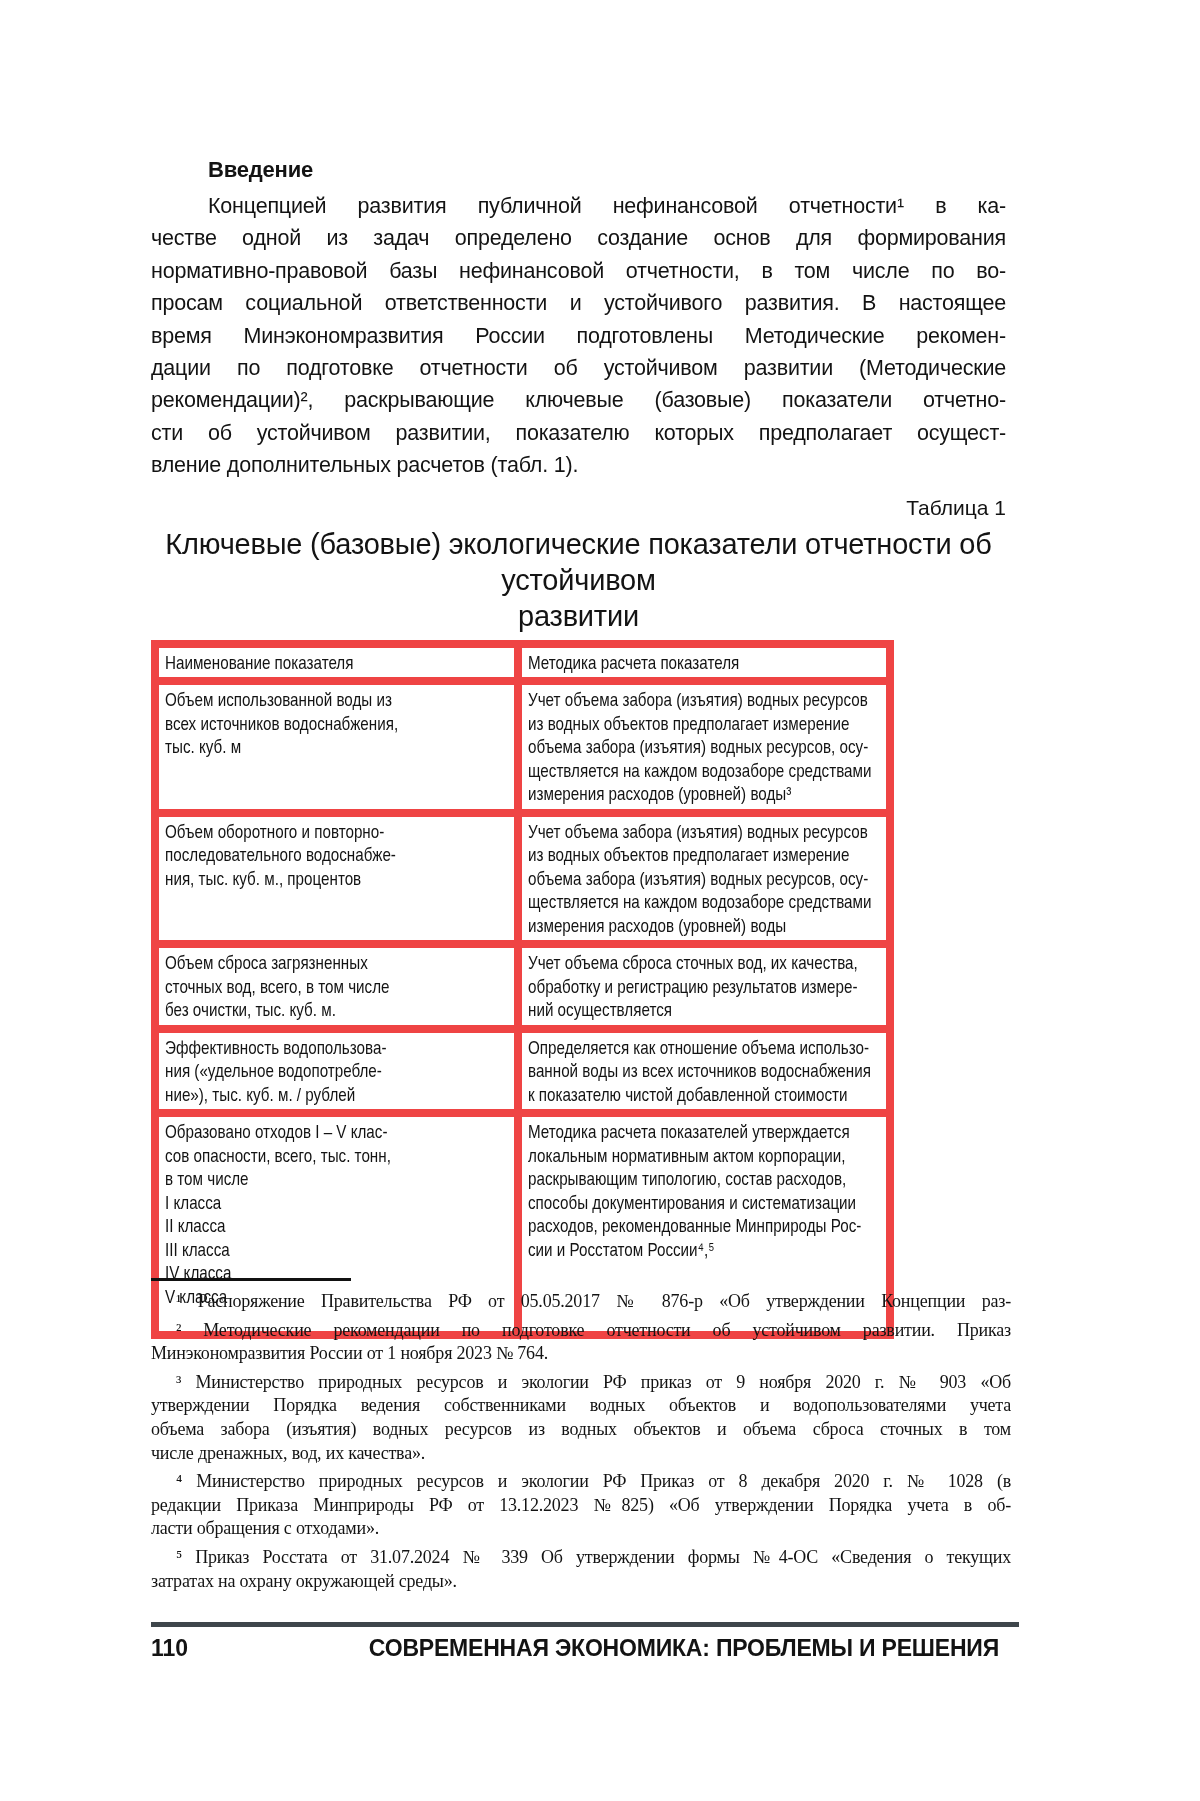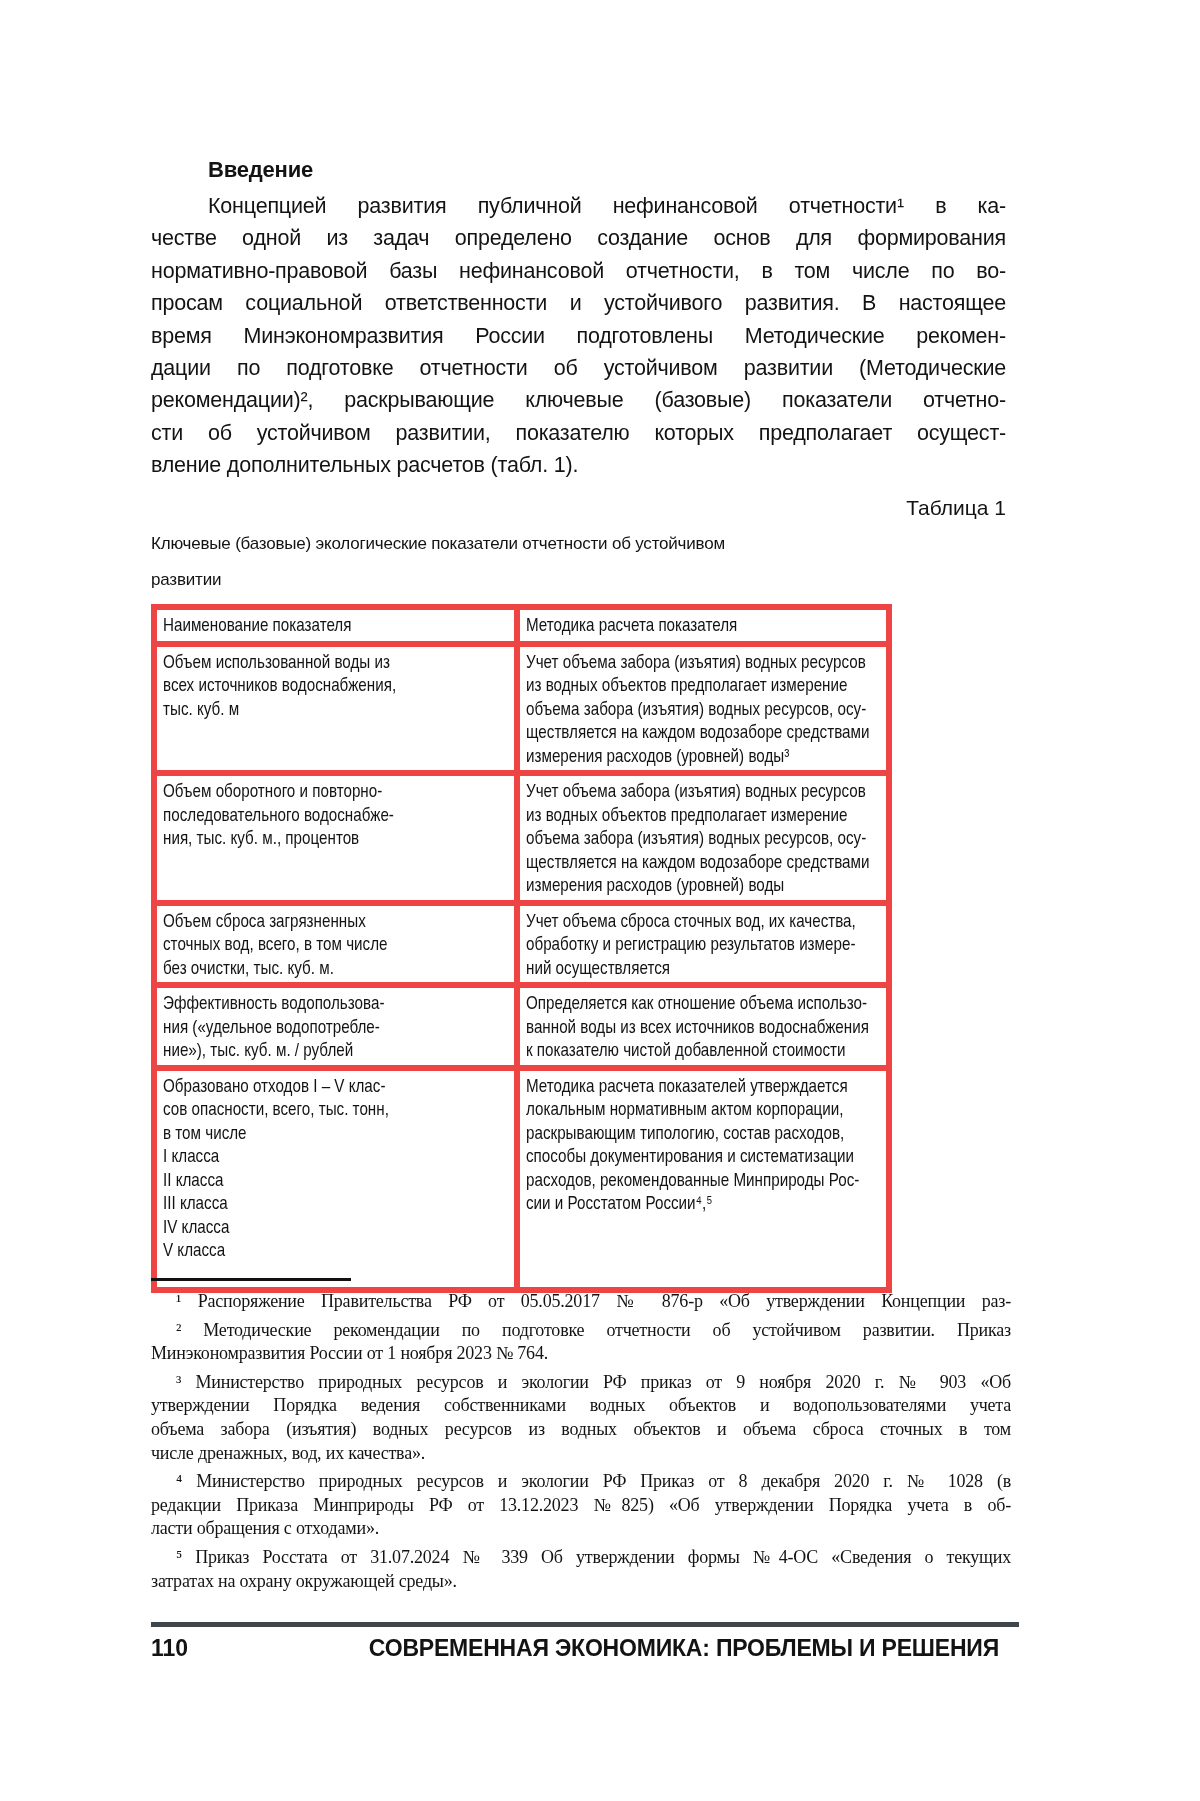--- a/index.html
+++ b/index.html
@@ -19,30 +19,30 @@
   }
   .pline{
     font-size:21.5px;line-height:32.4px;letter-spacing:-0.2px;
     text-align:justify;text-align-last:justify;
     white-space:normal;
   }
   .pline.first{text-indent:57px;}
   .pline.last{text-align-last:left;}
   .table-label{margin-top:10px;text-align:right;font-size:21px;line-height:32px;}
   .table-caption{
-    margin-top:2px;text-align:left;font-size:17px;line-height:36px;
+    margin-top:2px;text-align:center;font-size:29px;line-height:36px;
     white-space:pre-line;letter-spacing:-0.2px;
   }
   table.indicators{
     margin-top:6px;border-collapse:collapse;table-layout:fixed;
     width:735px;
   }
   table.indicators th,
   table.indicators td{
-    border:6px solid #ef4444;vertical-align:top;
+    border:8px solid #ef4444;vertical-align:top;
     padding:3px 6px;font-size:19px;font-weight:normal;text-align:left;
     overflow:hidden;
   }
   .cin{
     white-space:pre-line;line-height:23.5px;
     transform:scaleX(0.8);transform-origin:0 0;width:125%;
   }
   tr.trh{height:37px;}
   tr.tr1{height:122px;padding-left:44px;}
   tr.tr2{height:125px;}

